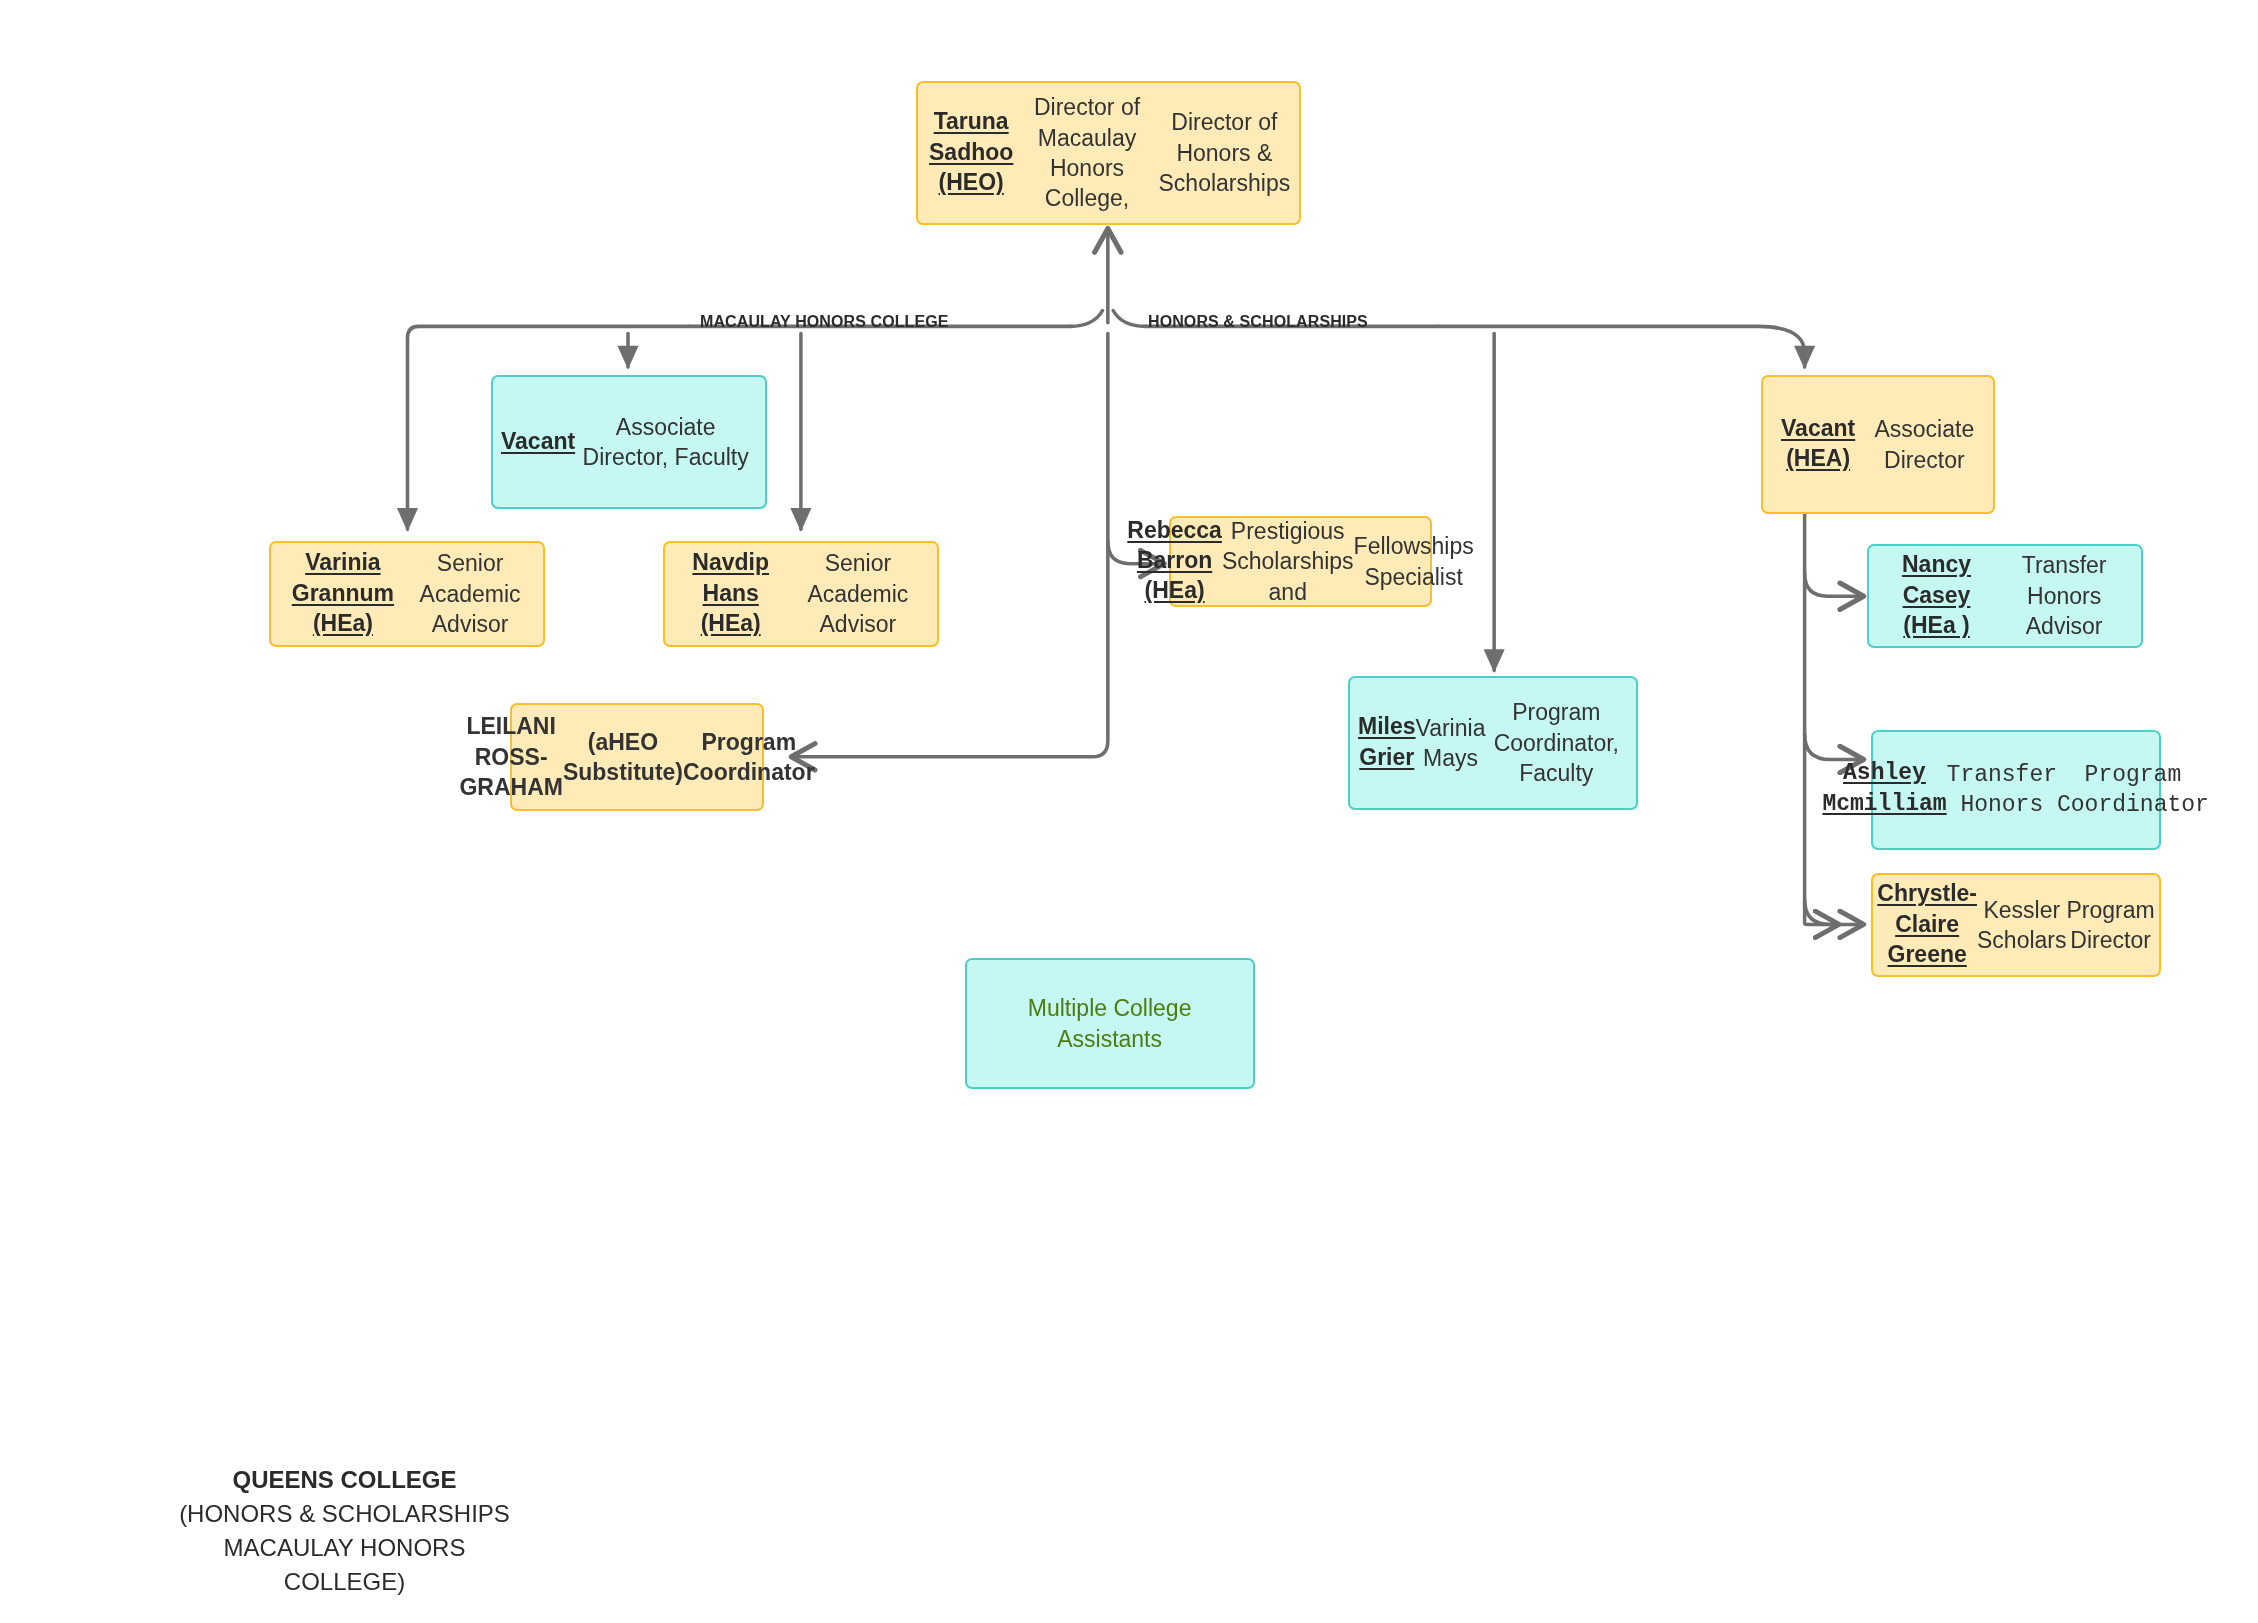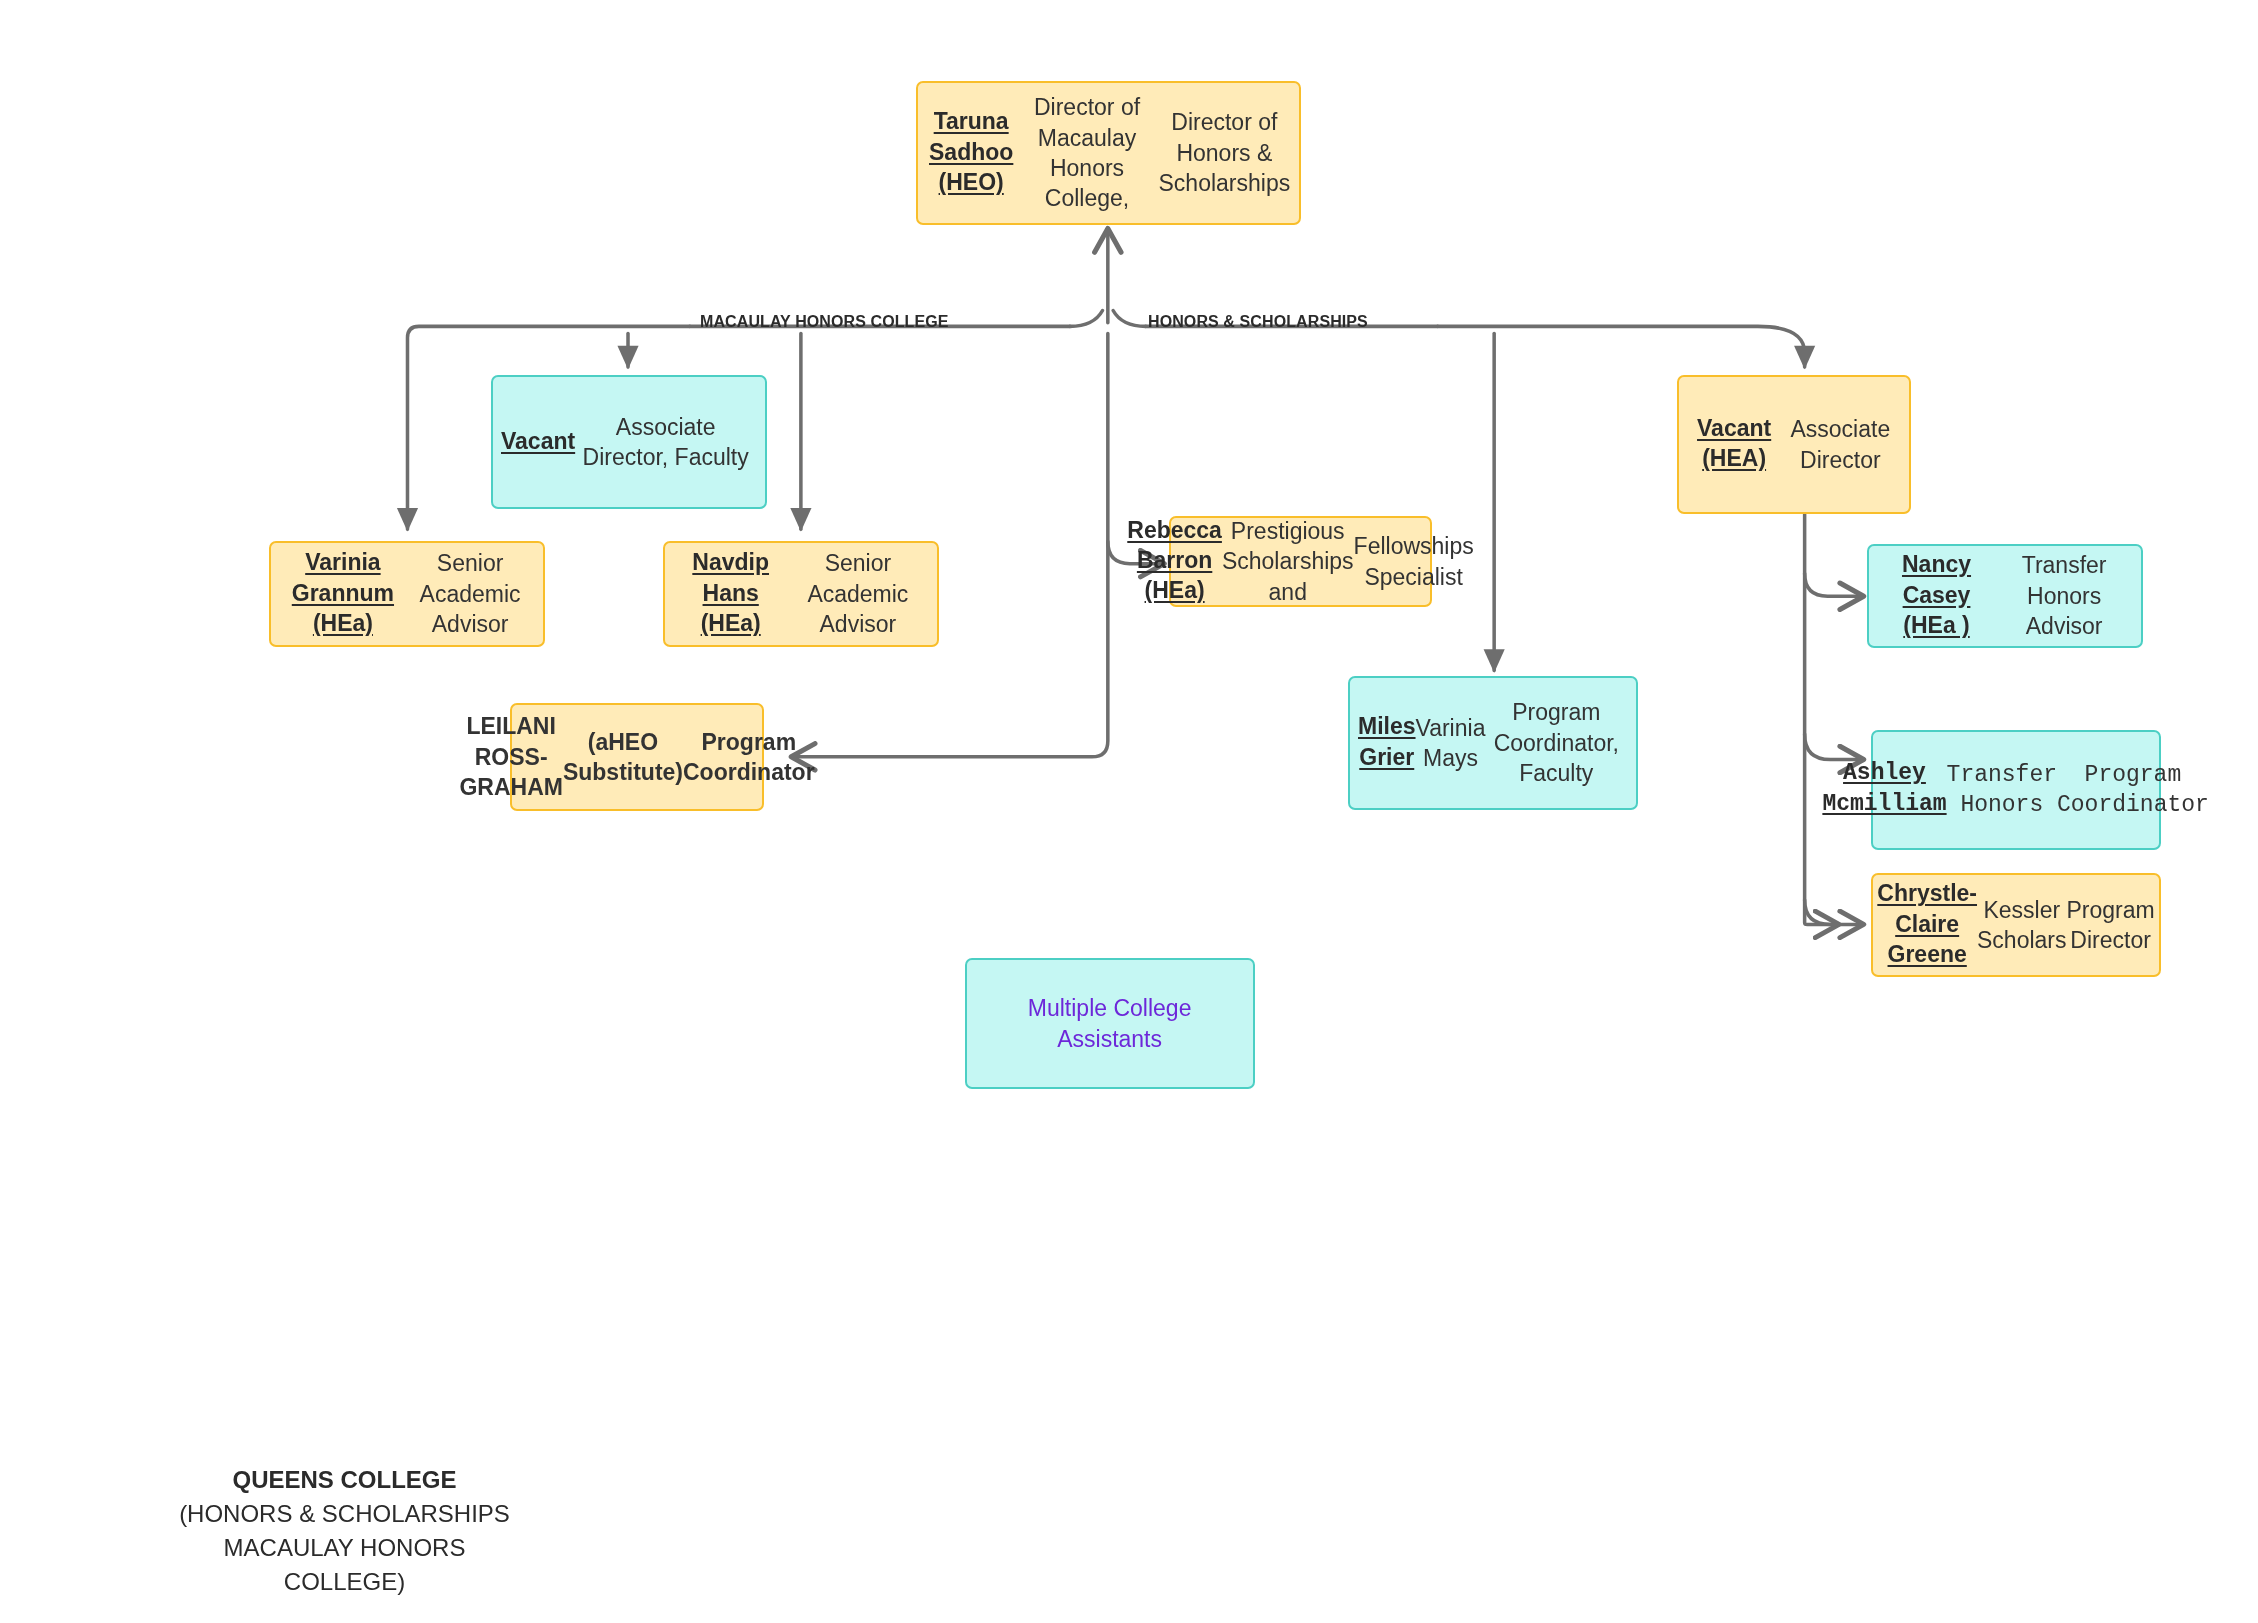--- a/index.html
+++ b/index.html
@@ -59,21 +59,21 @@
   }
   .node .line {
     color: #333333;
     font-size: 23px;
   }
   .node.plainbold .line {
     font-weight: bold;
   }
   .node.plaintext .line {
     font-size: 23px;
-    color: #6d28d9;
+    color: #4d7c0f;
   }
   .branch-label {
     position: absolute;
     font-weight: bold;
     font-size: 16px;
     color: #2b2b2b;
     letter-spacing: 0.1px;
     white-space: nowrap;
   }
   .footer {
@@ -171,21 +171,21 @@
     <div class="line">(aHEO Substitute)</div>
     <div class="line">Program Coordinator</div>
   </div>
 
   <div class="node teal" style="left:1348px; top:676px; width:290px; height:134px;">
     <div class="title">Miles Grier</div>
     <div class="line">Varinia Mays</div>
     <div class="line">Program Coordinator, Faculty</div>
   </div>
 
-  <div class="node yellow" style="left:1677px; top:375px; width:234px; height:139px;">
+  <div class="node yellow" style="left:1761px; top:375px; width:234px; height:139px;">
     <div class="title">Vacant (HEA)</div>
     <div class="line">Associate Director</div>
   </div>
 
   <div class="node teal" style="left:1867px; top:544px; width:276px; height:104px;">
     <div class="title">Nancy Casey (HEa )</div>
     <div class="line">Transfer Honors Advisor</div>
   </div>
 
   <div class="node teal" style="left:1871px; top:730px; width:290px; height:120px;font-family:Liberation Mono, monospace;">

